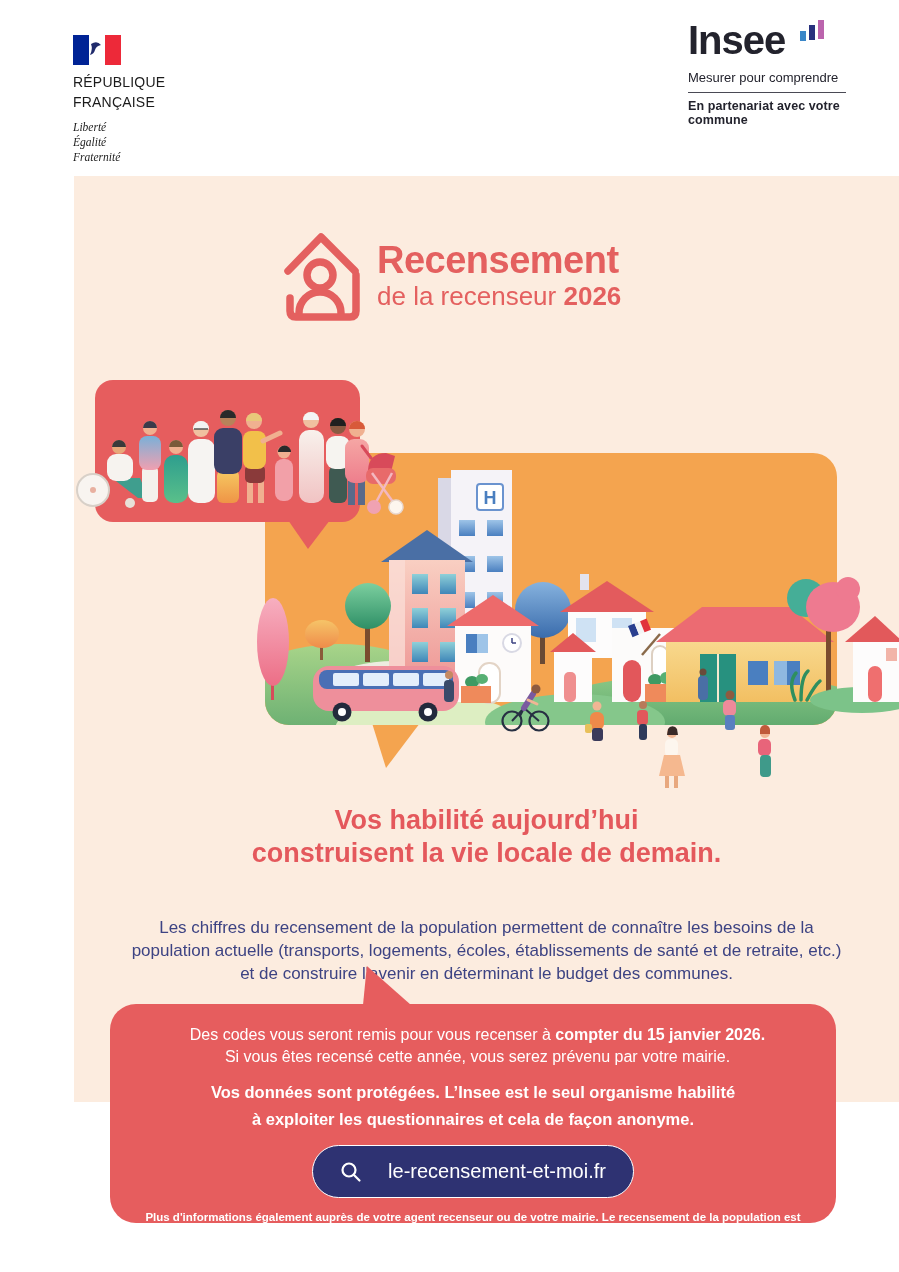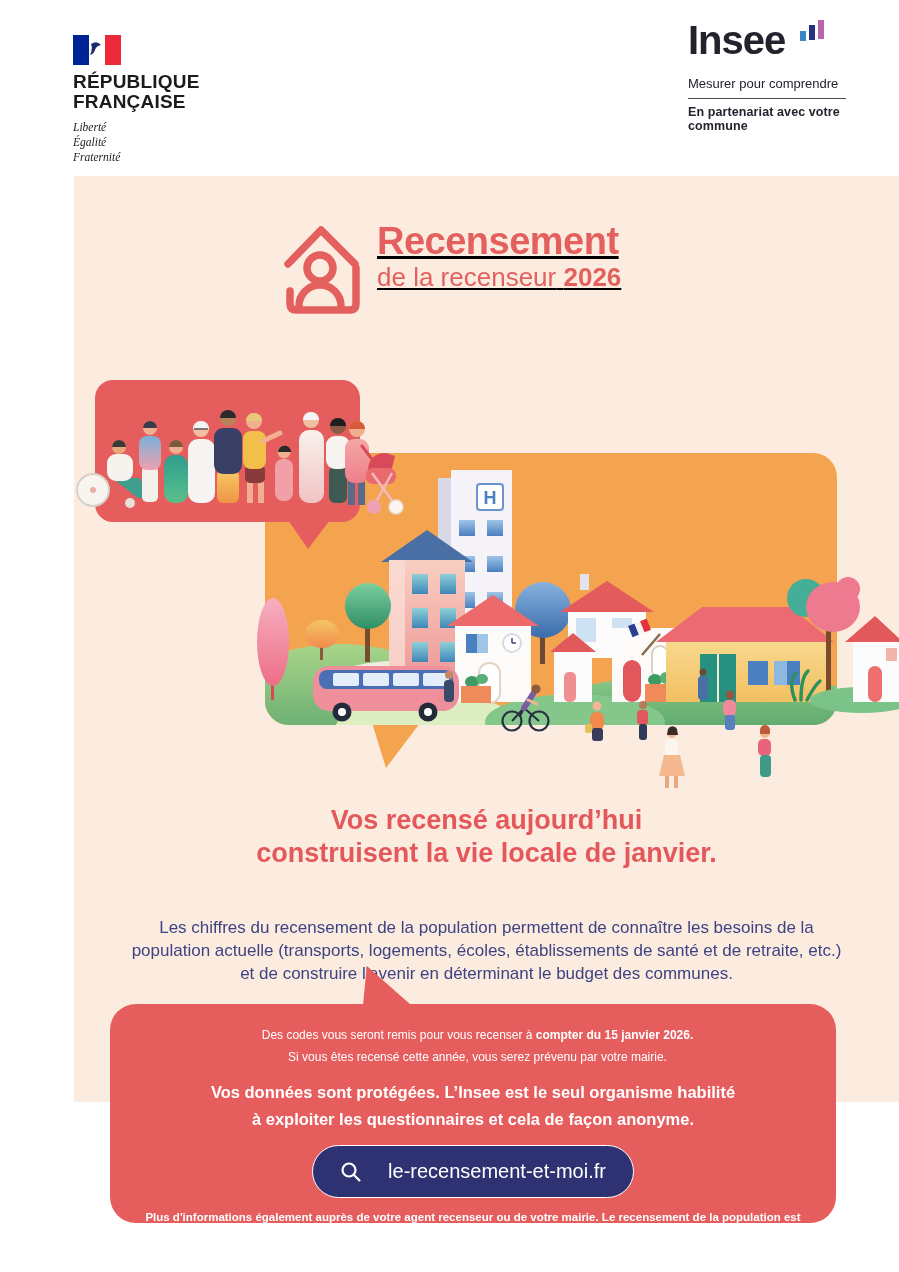--- a/index.html
+++ b/index.html
@@ -4,61 +4,61 @@
 <style>
   html,body{margin:0;padding:0;background:#fff;}
   .page{position:relative;width:899px;height:1272px;background:#fff;overflow:hidden;
         font-family:"Liberation Sans",sans-serif;}
 
   
   .rf-block{position:absolute;left:73px;top:35px;width:200px;}
   .rf-flag{width:48px;height:30px;display:flex;position:relative;}
   .rf-flag .fb{flex:1;}
   .rf-flag svg{position:absolute;left:0;top:0;}
-  .rf-name{margin-top:7px;font-weight:bold;font-size:19px;line-height:20px;
+  .rf-name{margin-top:7px;font-weight:normal;font-size:14px;line-height:20px;
            color:#1b1b1b;letter-spacing:.2px;}
   .rf-motto{margin-top:8px;font-family:"Liberation Serif",serif;font-style:italic;
             font-size:11.5px;line-height:15px;color:#222;}
   .insee-block{position:absolute;left:688px;top:20px;width:158px;color:#23232d;}
   .insee-row{position:relative;height:44px;}
   .insee-word{font-weight:bold;font-size:40px;letter-spacing:-1px;color:#23232d;line-height:40px;}
   .insee-bars{position:absolute;left:112px;top:1px;width:26px;height:22px;}
   .insee-bars i{position:absolute;bottom:0;display:block;}
   .insee-bars .b1{left:0;width:6px;height:10px;background:#3a86c8;bottom:2px;}
   .insee-bars .b2{left:9px;width:6px;height:15px;background:#28317e;bottom:3px;}
   .insee-bars .b3{left:18px;width:6px;height:19px;background:#bb64ad;bottom:4px;}
-  .insee-tagline{font-size:13px;margin-top:12px;}
+  .insee-tagline{font-size:13px;margin-top:6px;}
   .insee-divider{height:1px;background:#4a4a55;margin:7px 0 6px 0;}
   .insee-partner{font-size:12.5px;font-weight:bold;letter-spacing:.1px;}
 
   
   .cream{position:absolute;left:74px;right:0;top:176px;height:926px;background:#fcecdf;}
 
   
-  .rp-logo{position:absolute;left:209px;top:45px;display:flex;align-items:flex-start;text-decoration:underline;}
+  .rp-logo{position:absolute;left:209px;top:52px;display:flex;align-items:center;}
   .rp-text{margin-left:14px;color:#e4605f;}
   .rp-title{font-weight:bold;font-size:38px;letter-spacing:-.5px;line-height:40px;}
   .rp-sub{font-size:26px;line-height:30px;margin-top:1px;}
   .rp-sub b{font-weight:bold;}
 
   
   .illo{position:absolute;left:0;top:194px;}
 
   
   .heading{position:absolute;left:0;right:0;top:628px;margin:0;text-align:center;
            font-size:27px;line-height:33px;font-weight:bold;color:#e4585c;}
   .lead{position:absolute;left:52px;right:52px;top:740px;margin:0;text-align:center;
         font-size:17px;line-height:23px;color:#3d4383;}
 
   
   .infobox{position:absolute;left:110px;top:1004px;width:726px;height:219px;
            background:#e65d5e;border-radius:26px;color:#fff;text-align:center;}
   .infobox .tail{position:absolute;left:253px;top:-38px;width:48px;height:39px;
                  background:#e65d5e;clip-path:polygon(8% 0,100% 100%,0 100%);}
-  .codes{margin:20px 0 0 9px;font-size:12px;line-height:22px;}
+  .codes{margin:20px 0 0 9px;font-size:16px;line-height:22px;}
   .codes strong{font-weight:bold;}
   .protected{margin:11px 0 0 0;font-size:16.5px;line-height:27px;font-weight:bold;}
   .cta{margin-top:12px;display:inline-flex;align-items:center;justify-content:center;gap:26px;
        width:322px;height:53px;background:#2e3272;border:1.5px solid #fff;border-radius:28px;
        color:#fff;font-size:20px;font-family:"Liberation Sans",sans-serif;cursor:pointer;}
   .note{margin:12px 30px 0 30px;font-size:11.5px;font-weight:bold;line-height:14px;}
 </style>
 </head>
 <body>
 
@@ -461,22 +461,22 @@
           <rect x="366" y="468" width="30" height="16" rx="7" fill="#e86a6a"></rect>
           <line x1="374" y1="506" x2="392" y2="473" stroke="#f3b8c0" stroke-width="2.5"></line>
           <line x1="396" y1="506" x2="372" y2="473" stroke="#f3b8c0" stroke-width="2.5"></line>
           <circle cx="374" cy="507" r="7" fill="#f0a2b2"></circle>
           <circle cx="396" cy="507" r="7" fill="#fdf6ee" stroke="#e8d8d0" stroke-width="1.5"></circle>
         </g>
       </g>
     </svg>
 
     <h1 class="heading">
-      <span>Vos recensé aujourd’hui</span><br>
-      <span>construisent la vie locale de janvier.</span>
+      <span>Vos habilité aujourd’hui</span><br>
+      <span>construisent la vie locale de demain.</span>
     </h1>
 
     <p class="lead">Les chiffres du recensement de la population permettent de connaître les besoins de la population actuelle (transports, logements, écoles, établissements de santé et de retraite, etc.) et de construire l'avenir en déterminant le budget des communes.</p>
   </div>
 
   <div class="infobox">
     <div class="tail"></div>
     <p class="codes">
       <span>Des codes vous seront remis pour vous recenser à </span><strong>compter du 15 janvier 2026.</strong><br>
       <span>Si vous êtes recensé cette année, vous serez prévenu par votre mairie.</span>

